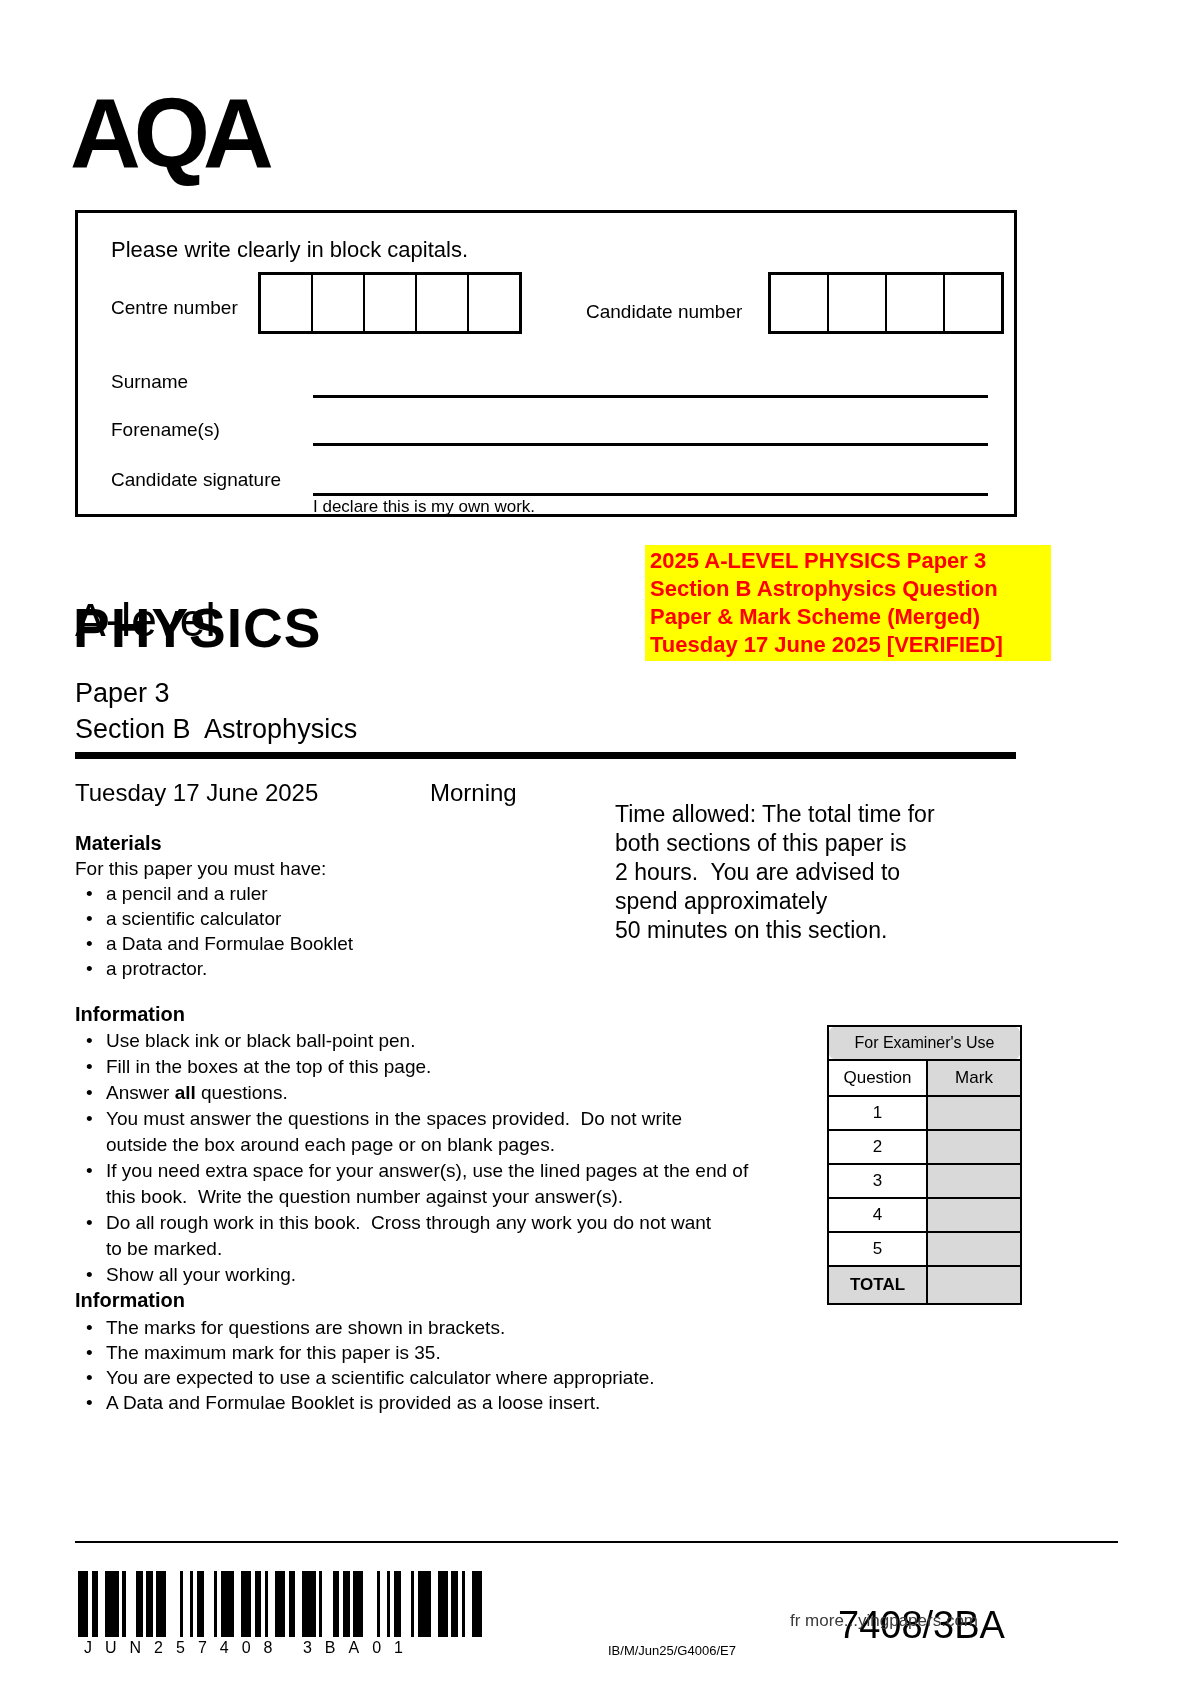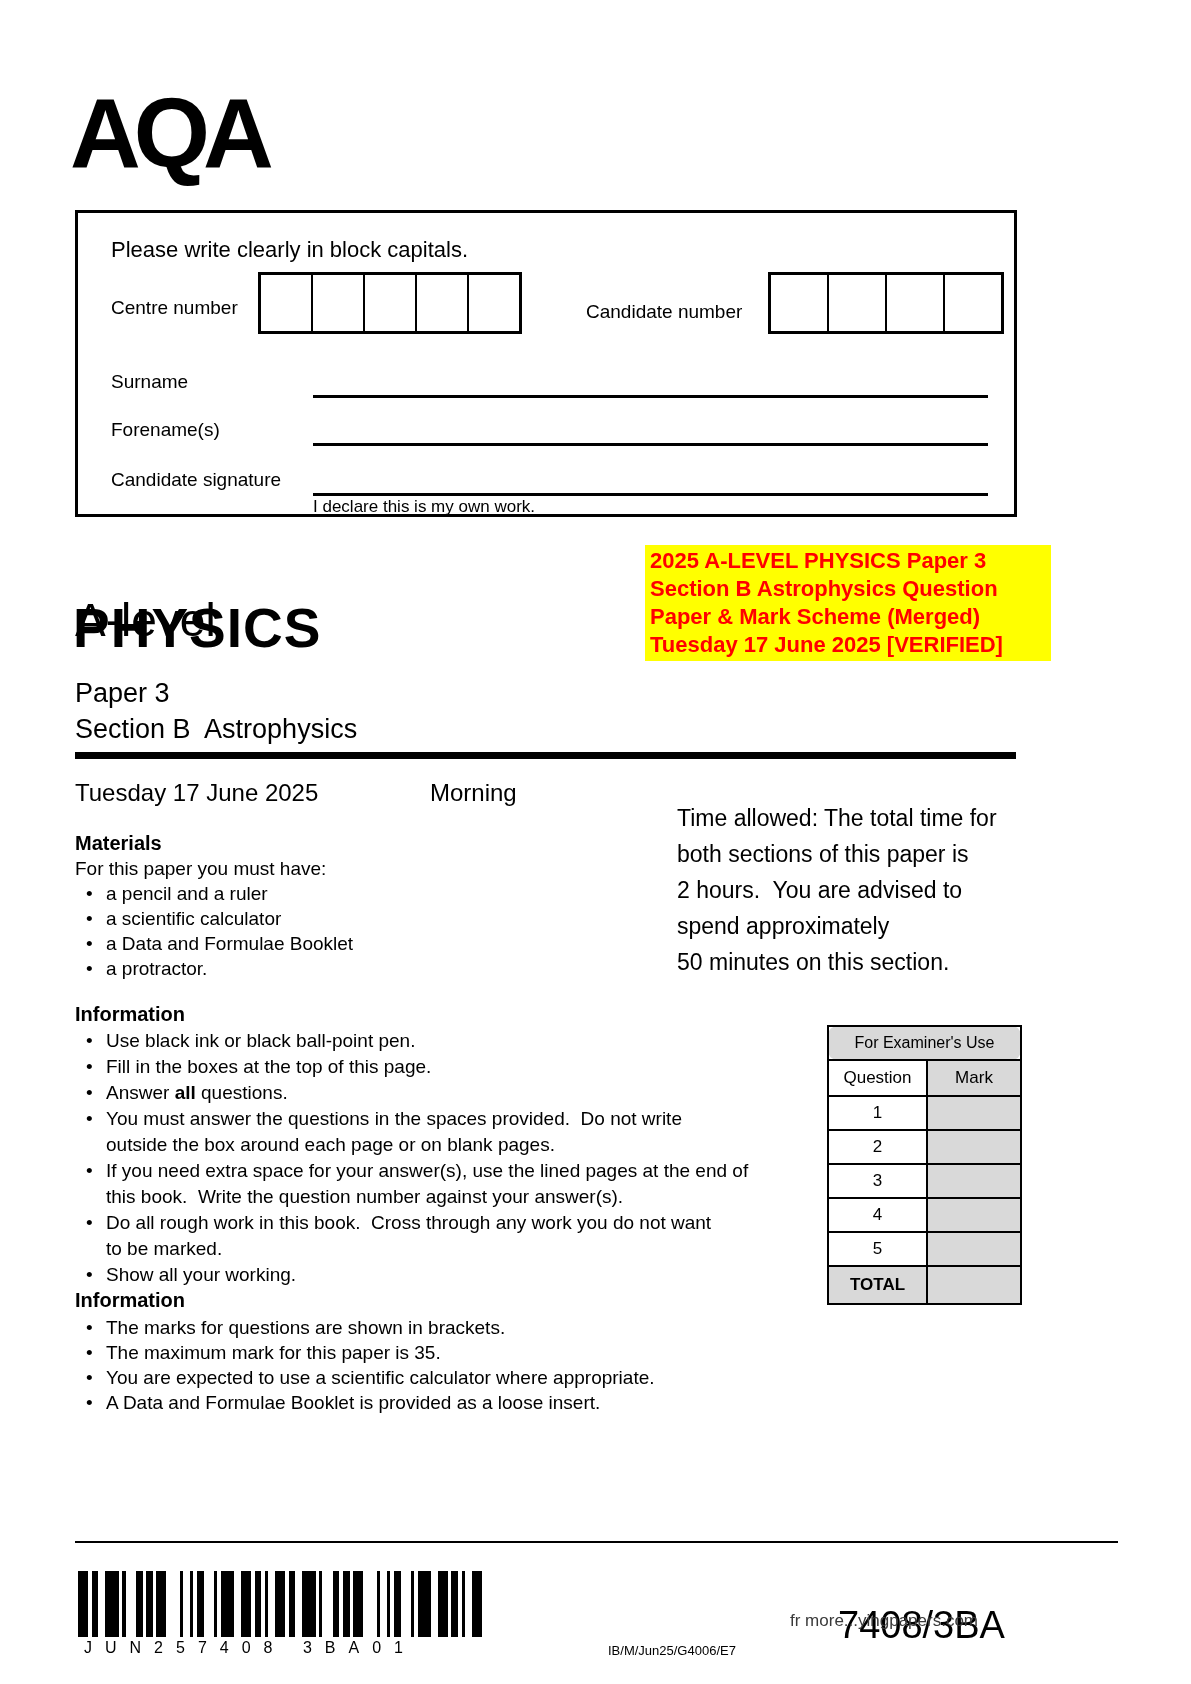--- a/index.html
+++ b/index.html
@@ -37,22 +37,22 @@
   .physics{position:absolute;left:73px;top:596px;font-size:55px;font-weight:800;letter-spacing:1px;}
   .overlay{position:absolute;left:645px;top:545px;width:396px;padding:2px 5px;
            font-weight:700;font-size:22px;line-height:28px;}
   .paper3{position:absolute;left:75px;top:678px;font-size:27px;}
   .sectionB{position:absolute;left:75px;top:714px;font-size:27px;white-space:pre;}
   .rule-thick{position:absolute;left:75px;top:752px;width:941px;height:7px;background:#000;}
 
   
   .date{position:absolute;left:75px;top:779px;font-size:24px;}
   .morning{position:absolute;left:430px;top:779px;font-size:24px;}
-  .time-allowed{position:absolute;left:677px;top:800px;width:400px;font-size:23px;
-                line-height:36px;white-space:pre-wrap;}
+  .time-allowed{position:absolute;left:615px;top:800px;width:400px;font-size:23px;
+                line-height:29px;white-space:pre-wrap;}
 
   
   .h{position:absolute;left:75px;font-size:20px;font-weight:700;}
   .materials-h{top:832px;}
   .materials-intro{position:absolute;left:75px;top:858px;font-size:19px;}
   .blist{position:absolute;list-style:none;margin:0;padding:0;font-size:19px;}
   .blist li{position:relative;padding-left:26px;line-height:25px;}
   .blist li::before{content:"•";position:absolute;left:6px;}
   .li-text{white-space:pre-wrap;margin-top:23px;}
   .materials-list{left:80px;top:881px;width:520px;}

